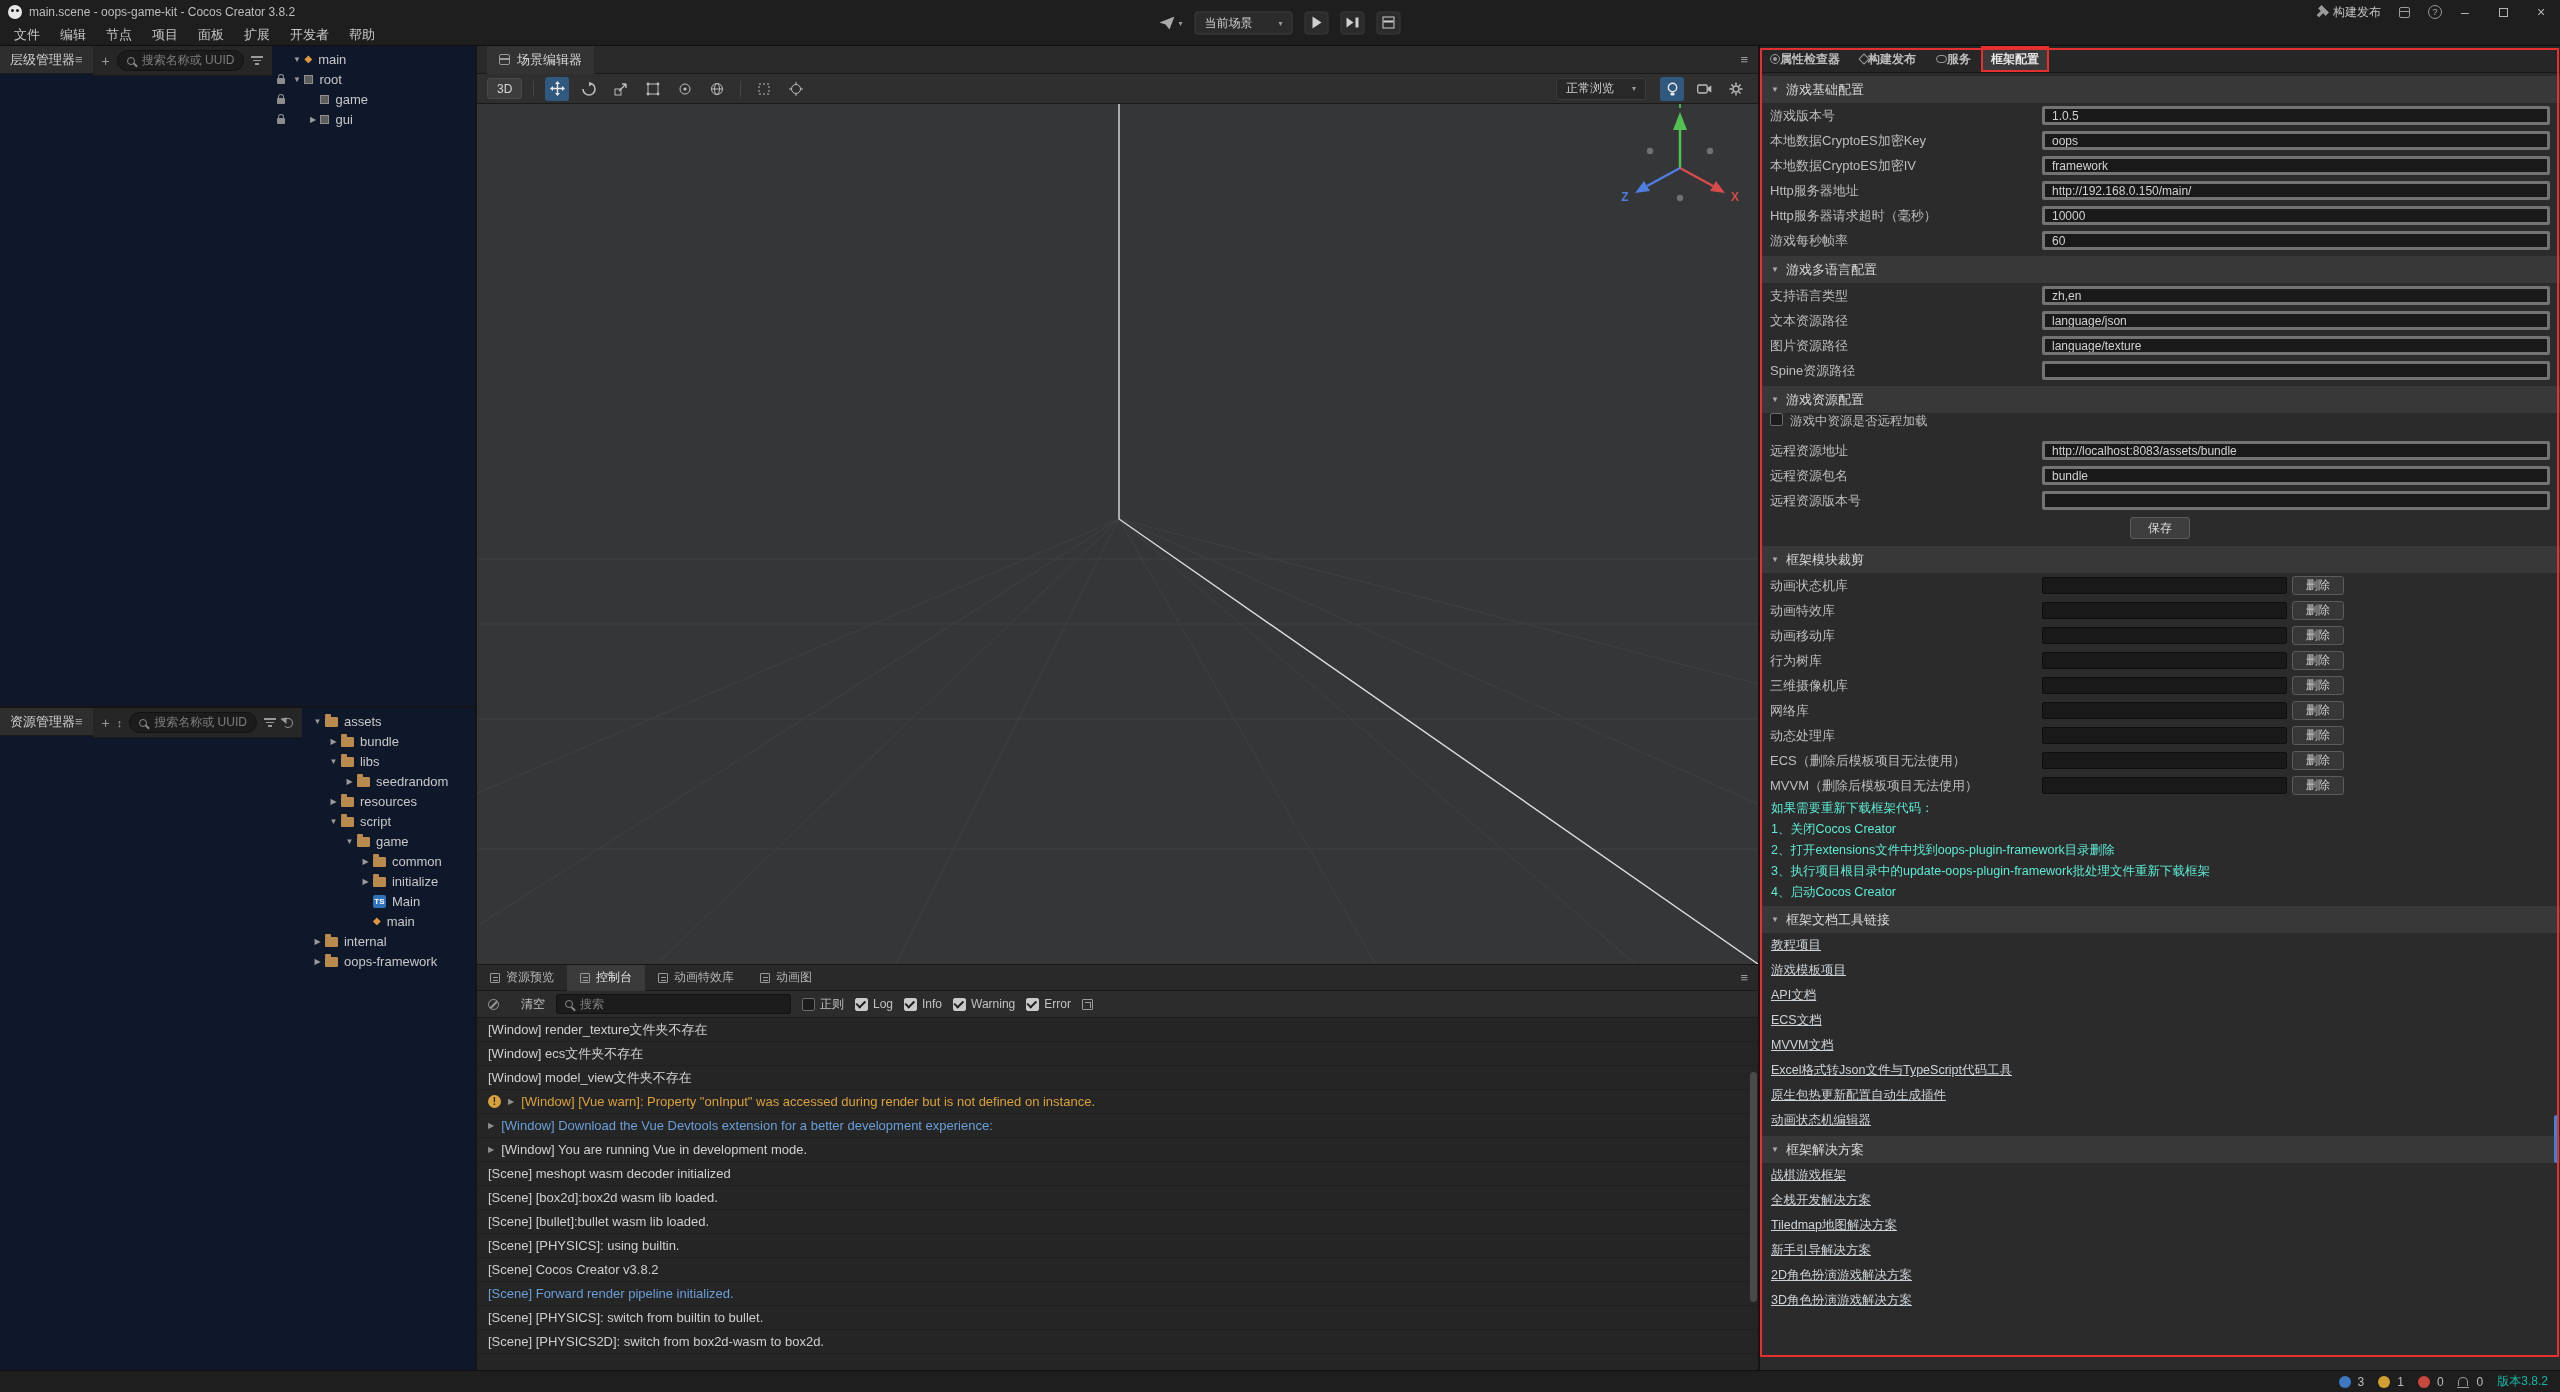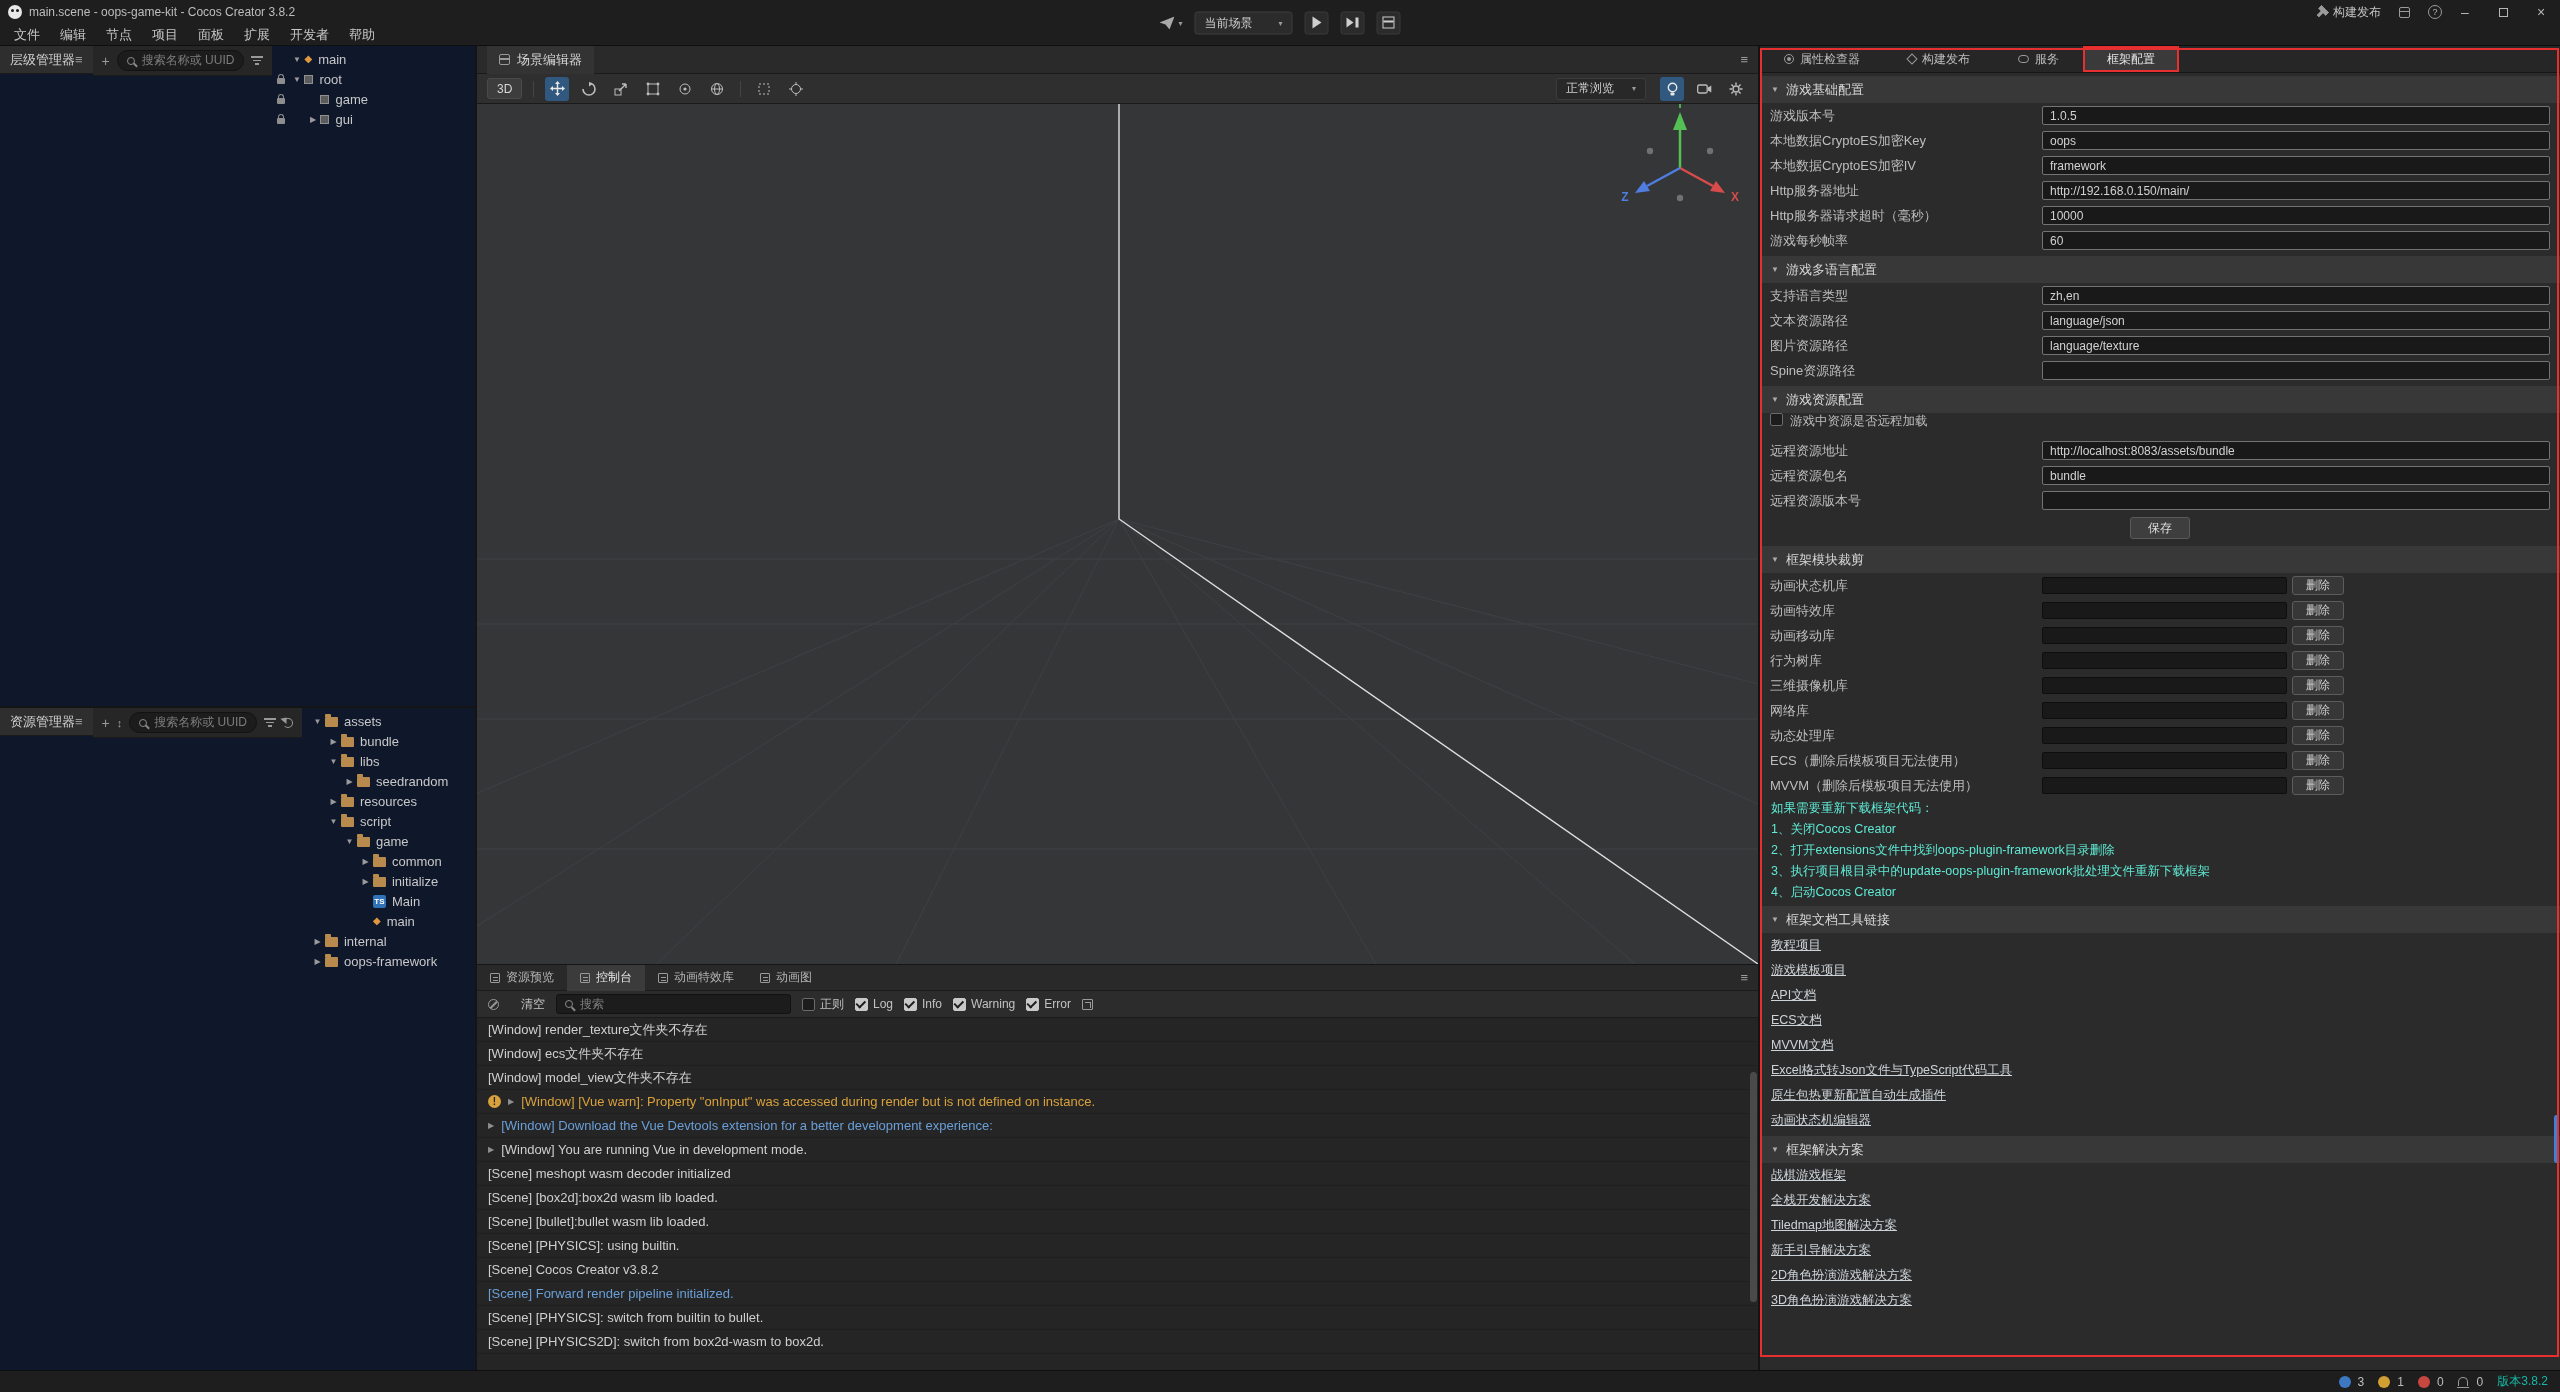--- a/index.html
+++ b/index.html
@@ -108,33 +108,33 @@
   .log-area { flex:1; position:relative; overflow:hidden; background:#252525; }
   .log-row { height:24px; line-height:23px; padding-left:11px; border-bottom:1px solid #1f1f1f; font-size:13px; color:#cfcfcf; display:flex; align-items:center; white-space:nowrap; overflow:hidden; }
   .log-row.warn { color:#d9a13c; }
   .log-row.blue { color:#6a9fd8; }
   .warn-badge { width:13px; height:13px; border-radius:50%; background:#d9a13c; color:#252525; font-size:10px; font-weight:bold; display:inline-flex; align-items:center; justify-content:center; margin-right:7px; flex:none; }
   .exp-arrow { color:#8f8f8f; font-size:8px; margin-right:7px; flex:none; }
   .console-scroll { position:absolute; right:1px; top:54px; width:7px; height:230px; background:#4a4a4a; border-radius:4px; }
 
   
   .insp-tabs { height:27px; flex:none; background:#262626; border-bottom:1px solid #161616; display:flex; align-items:stretch; }
-  .insp-tab { display:flex; align-items:center; gap:6px; padding:0 24px; font-size:12px; color:#bdbdbd; }
+  .insp-tab { display:flex; align-items:center; padding:0 10px; font-size:12px; color:#bdbdbd;font-weight:bold; }
   .insp-tab.active { background:#3a3a3a; color:#e6e6e6; outline:2px solid #e82f2f; outline-offset:-2px; }
   .ticon { flex:none; }
   .ticon.t0 { width:10px; height:10px; border:1.5px solid #9a9a9a; border-radius:50%; position:relative; }
   .ticon.t0::after { content:""; position:absolute; inset:2px; background:#9a9a9a; border-radius:50%; }
   .ticon.t1 { width:8px; height:8px; border:1.5px solid #9a9a9a; transform:rotate(45deg); }
   .ticon.t2 { width:11px; height:8px; border:1.5px solid #9a9a9a; border-radius:4px; }
   .insp-content { flex:1; overflow:hidden; background:#2b2b2b; }
   .section-header { height:27px; background:#383838; display:flex; align-items:center; gap:7px; padding:0 11px; font-size:13px; color:#d8d8d8; margin-top:3px; }
   .sec-arrow { font-size:8px; color:#aaaaaa; }
   .prop-row { height:25px; display:flex; align-items:center; padding:0 10px; }
   .prop-label { width:272px; flex:none; font-size:13px; color:#bdbdbd; white-space:nowrap; overflow:hidden; }
-  .prop-input { flex:1; height:19px; background:#191919; border:1px solid #737373; border-radius:2px; display:flex; align-items:center; padding:0 7px; font-size:12px; color:#d2d2d2; white-space:nowrap; overflow:hidden; }
+  .prop-input { flex:1; height:19px; background:#191919; border:3px solid #737373; border-radius:2px; display:flex; align-items:center; padding:0 7px; font-size:12px; color:#d2d2d2; white-space:nowrap; overflow:hidden; }
   .checkbox-row { height:25px; display:flex; align-items:flex-start; gap:7px; padding:0 10px; font-size:12.5px; color:#bdbdbd; }
   .save-row { height:30px; display:flex; align-items:center; justify-content:center; }
   .save-btn { height:22px; padding:0 17px; background:#3e3e3e; border:1px solid #5a5a5a; border-radius:3px; font-size:12px; color:#dddddd; display:flex; align-items:center; }
   .module-row { height:25px; display:flex; align-items:center; padding:0 10px; }
   .module-bar { width:245px; flex:none; height:17px; background:#191919; border:1px solid #0e0e0e; border-radius:2px; margin-right:5px; }
   .del-btn { height:19px; padding:0 13px; background:#373737; border:1px solid #5c5c5c; border-radius:3px; font-size:12px; color:#cfcfcf; display:flex; align-items:center; }
   .note-line { height:21px; line-height:21px; padding-left:11px; font-size:12.5px; color:#5eead4; white-space:nowrap; overflow:hidden; }
   .link-row { height:25px; display:flex; align-items:center; padding-left:11px; }
   .link { font-size:12.5px; color:#ccd3d8; text-decoration:underline; cursor:pointer; }
   .insp-scroll-thumb { position:absolute; right:1px; top:1069px; width:5px; height:48px; background:#3f80d8; border-radius:3px; z-index:40; }

